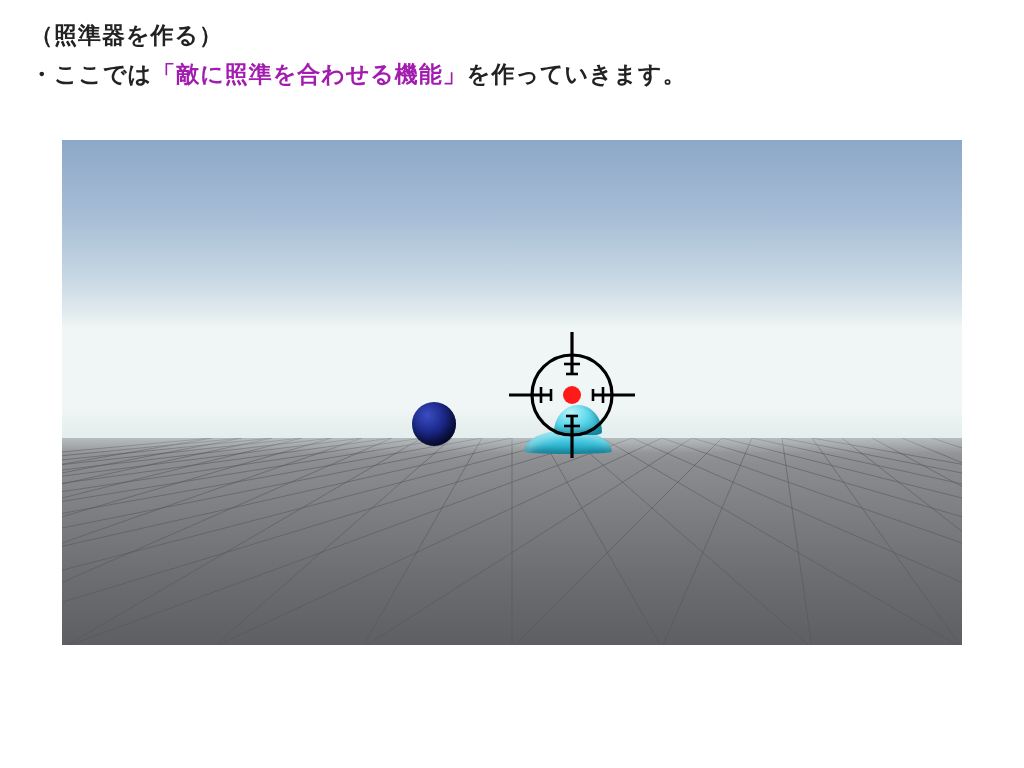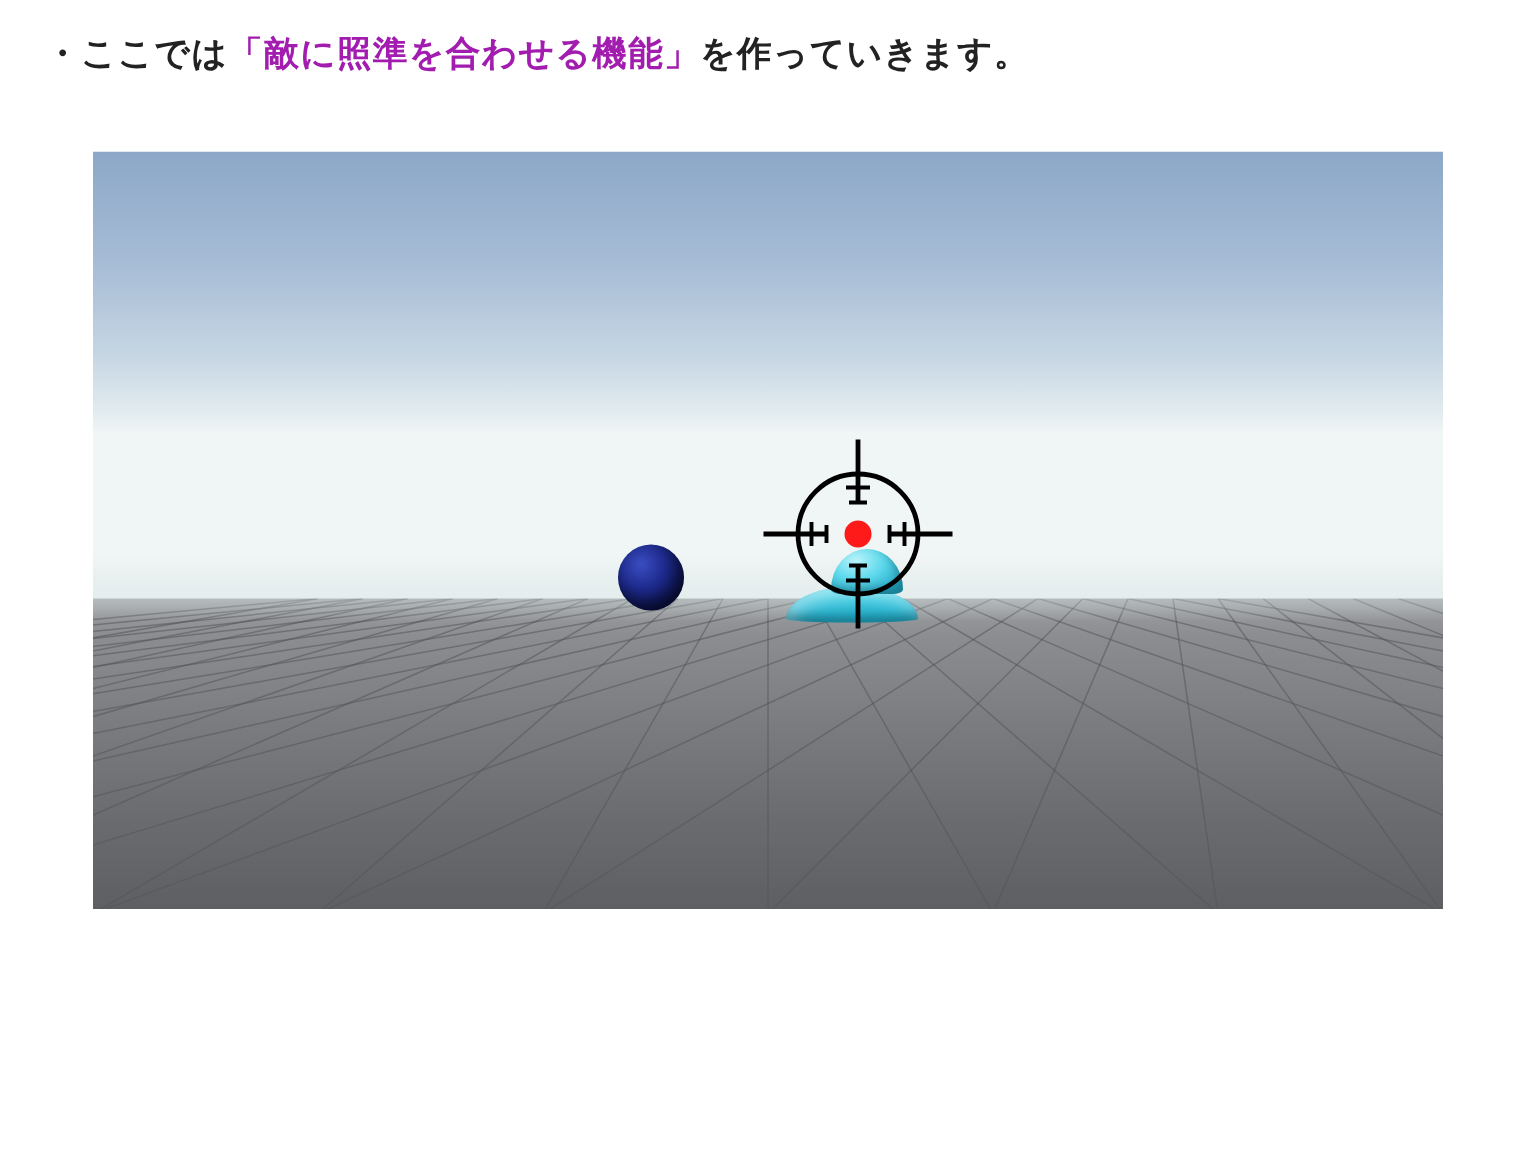--- a/index.html
+++ b/index.html
@@ -133,20 +133,21 @@
       top: 190px;
       width: 130px;
       height: 130px;
       pointer-events: none;
     }
   </style>
 </head>
 <body>
 
 <div class="page">
+  <div class="heading">（照準器を作る）</div>
   <div class="subtext">
     <span class="bullet">・</span><span class="plain">ここでは</span><span class="highlight">「敵に照準を合わせる機能」</span><span class="plain">を作っていきます。</span>
   </div>
 
   <div class="scene-wrap">
     <div class="sky"></div>
     <div class="ground"></div>
     <div class="grid">
       <svg width="900" height="210" viewBox="0 0 900 210" preserveAspectRatio="none">
         <g stroke="#55565a" stroke-width="1" opacity="0.55">

